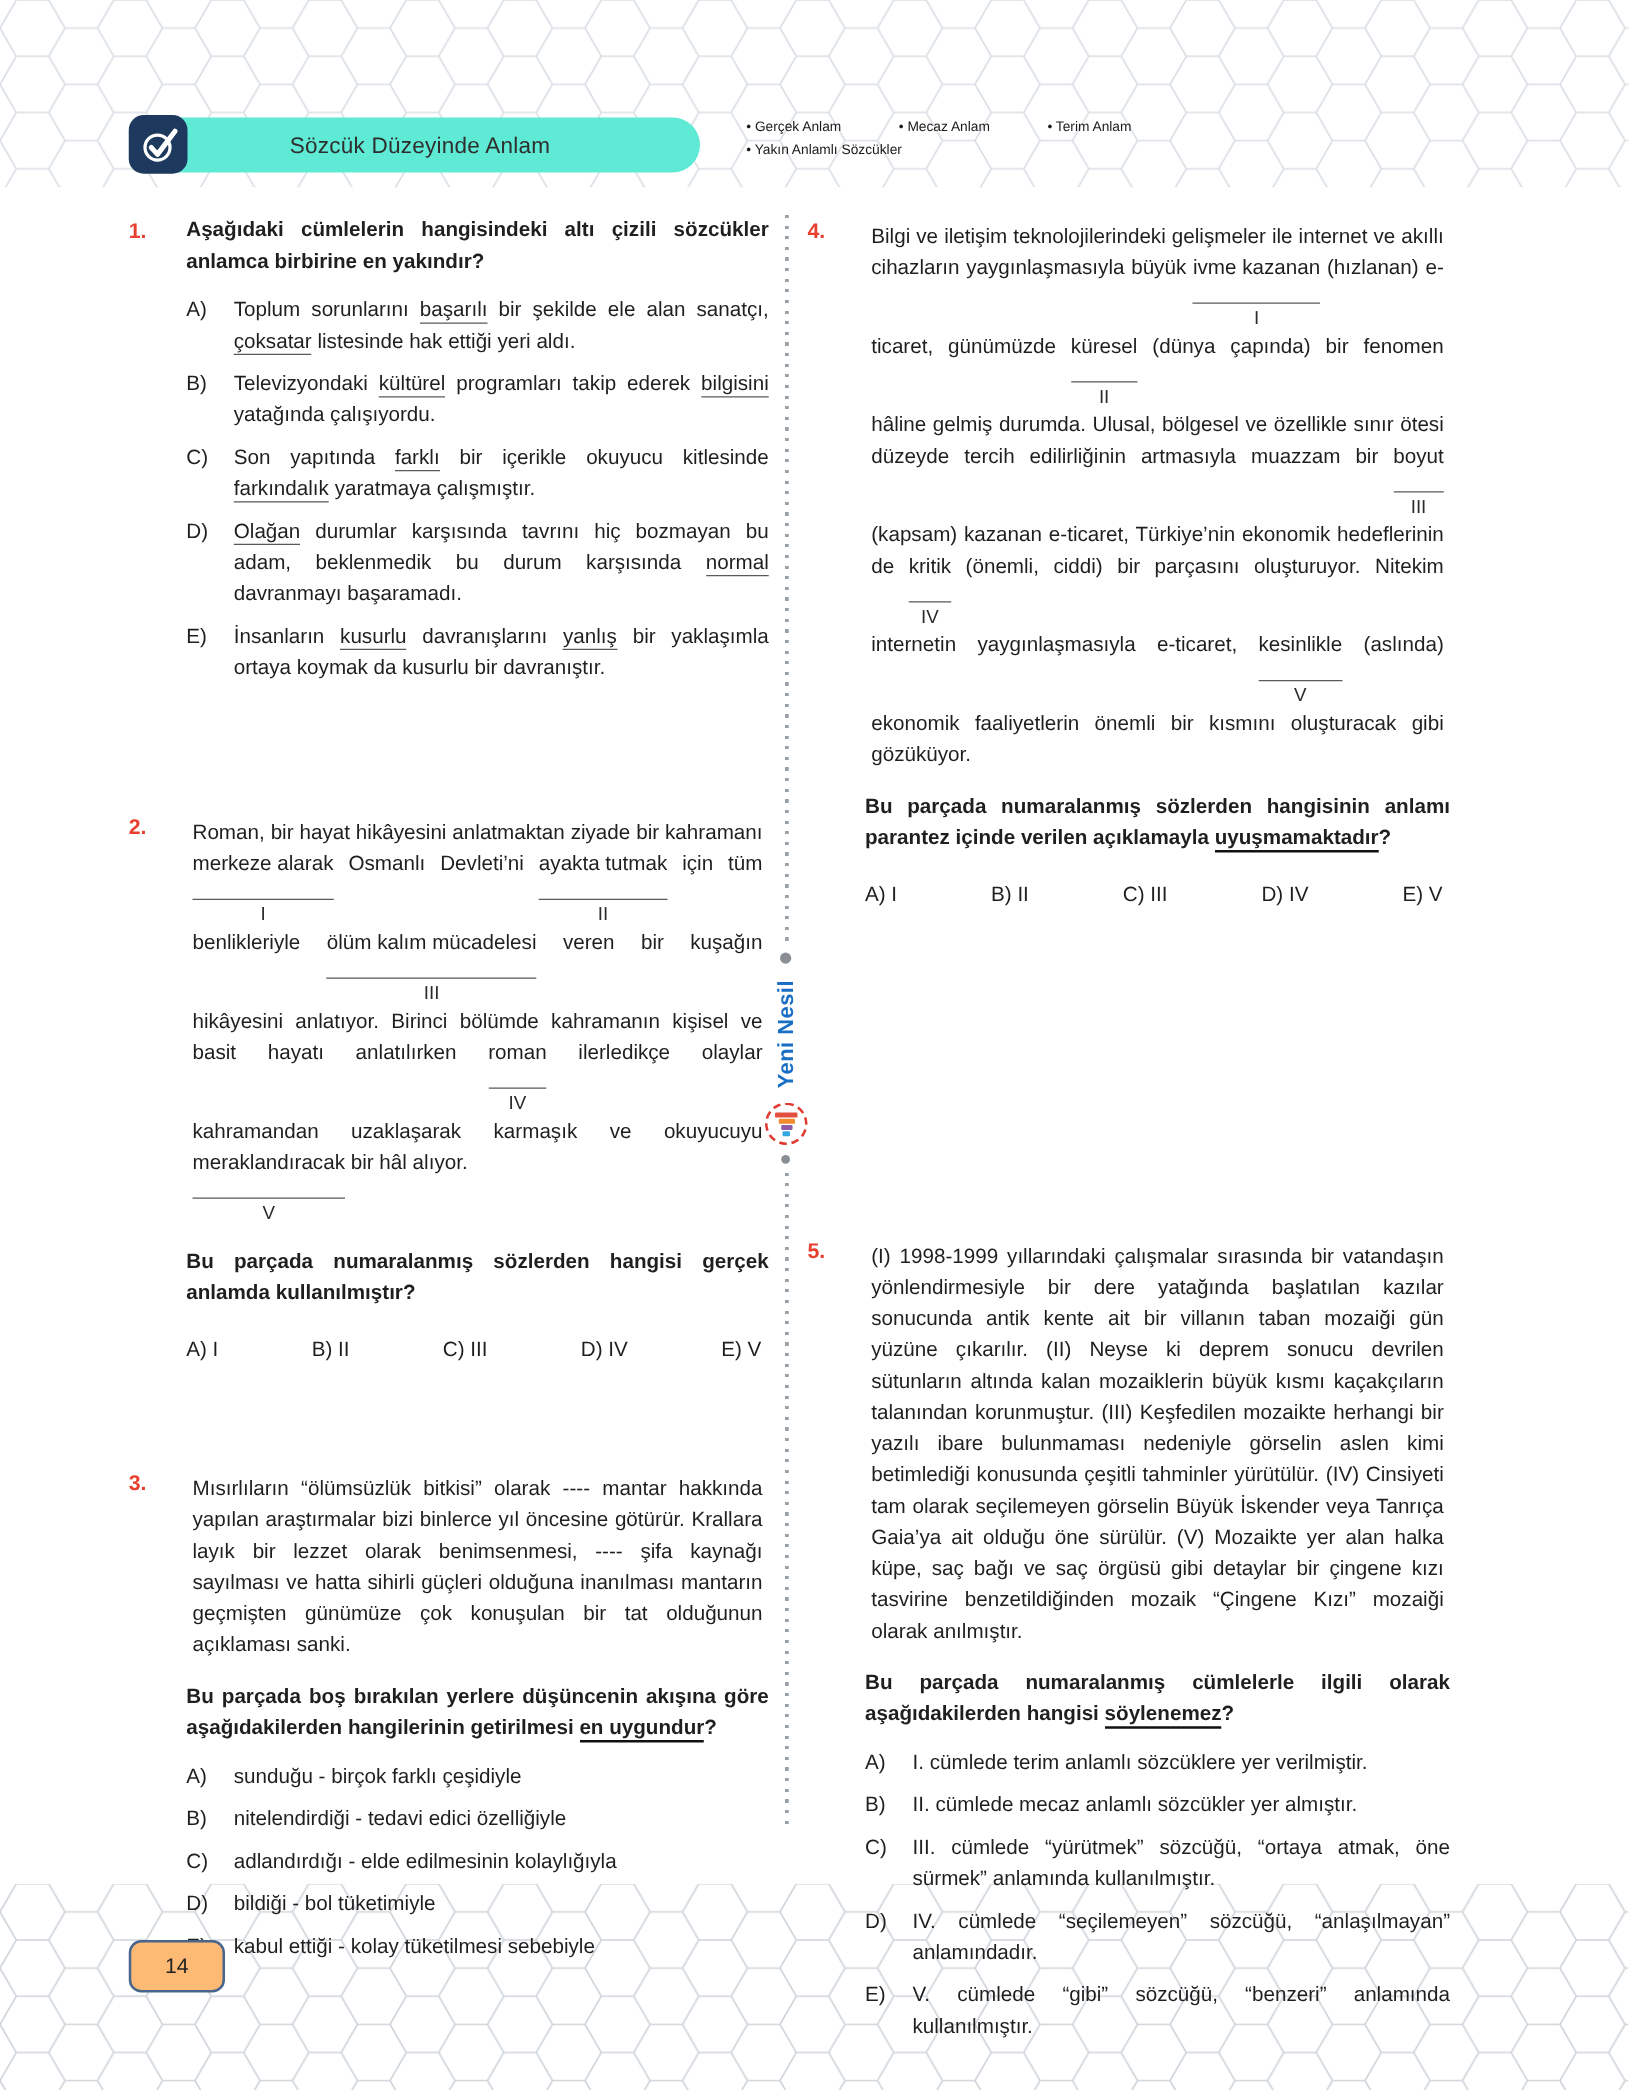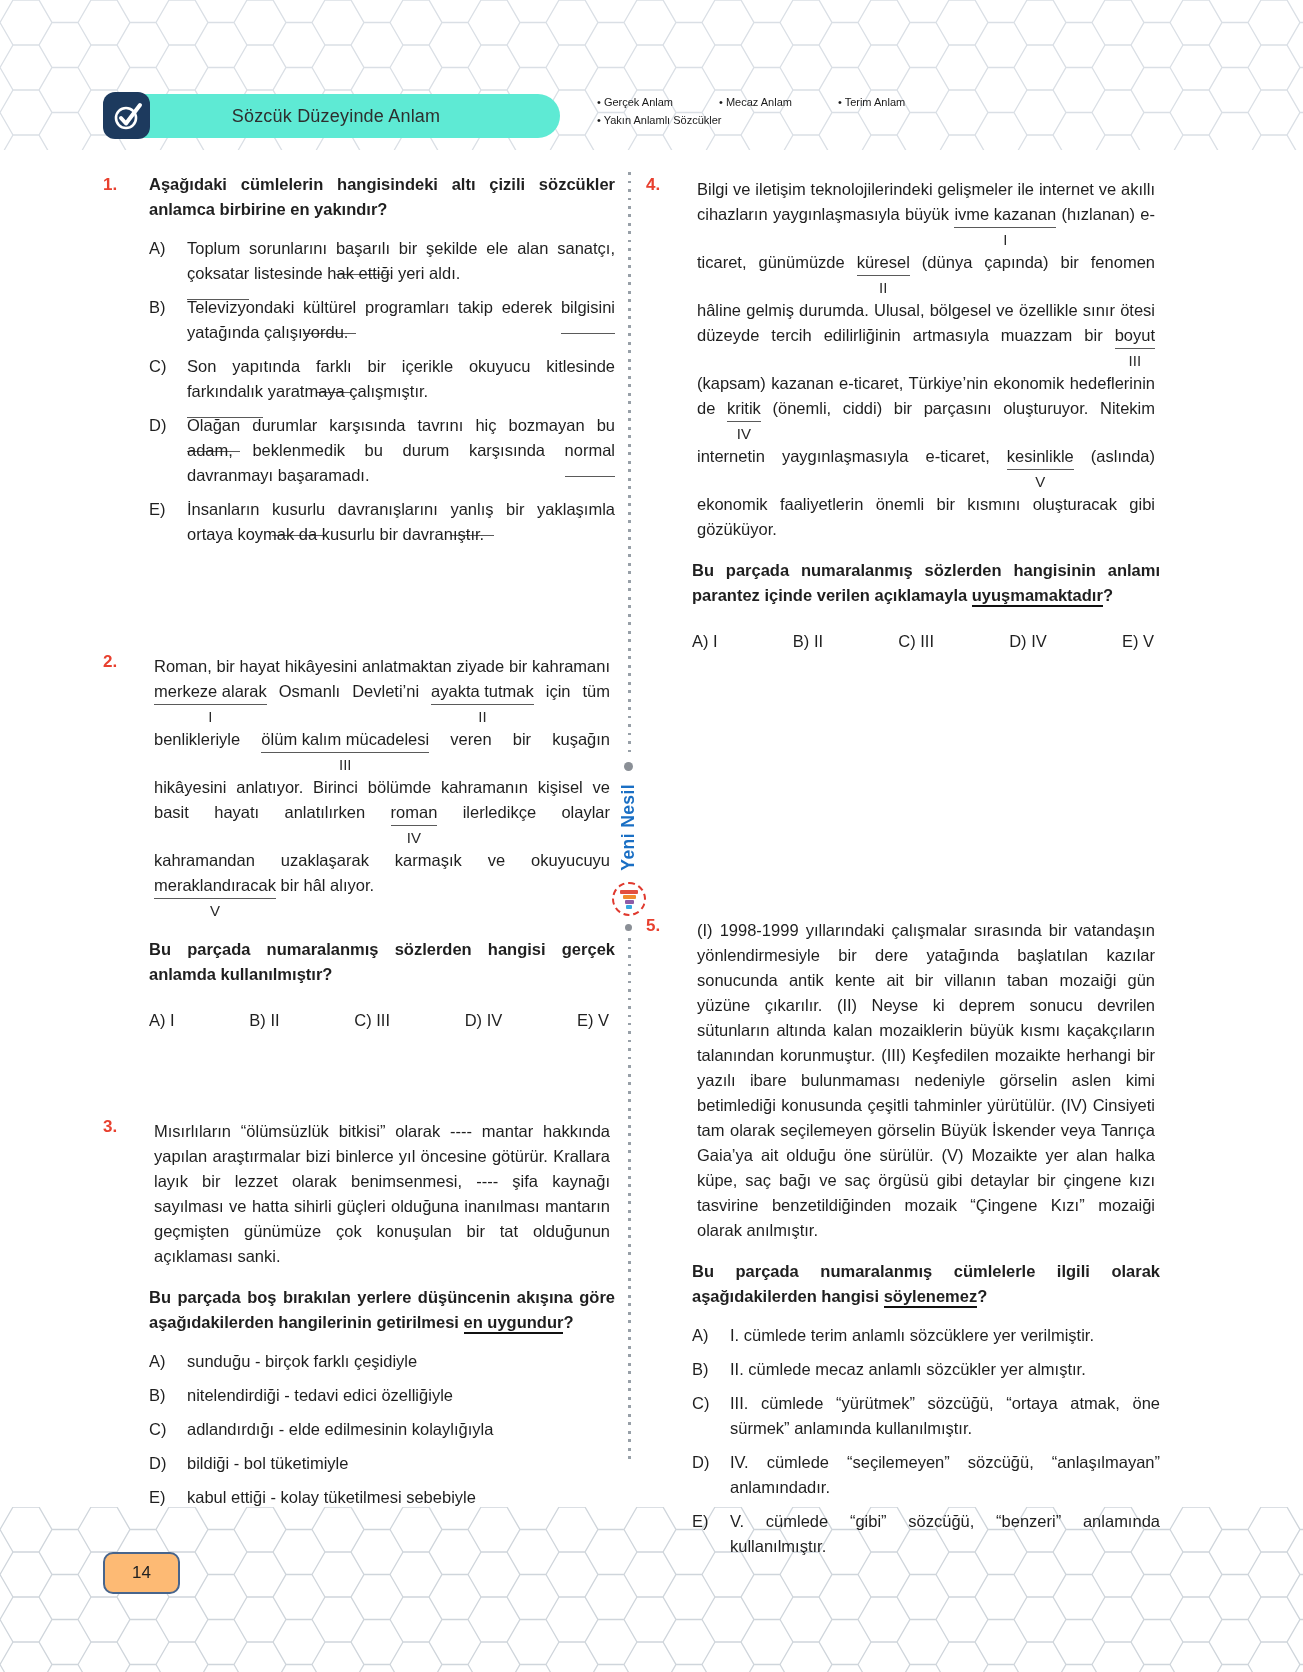--- a/index.html
+++ b/index.html
@@ -39,24 +39,24 @@
 
   .question { display: flex; }
   .qnum { width: 46px; flex: none; color: #e8402f; font-weight: 700; font-size: 17px; line-height: 25px; }
   .qbody { flex: 1; min-width: 0; }
 
   .para, .stem, .opt-text { font-size: 16.5px; line-height: 25px; text-align: justify; }
   .para { margin: 5px; }
   .stem { margin: 16px 0 0 0; font-weight: 700; }
   .stem .u { border-bottom: 2px solid #111; padding-bottom: 1px; }
 
-  .u { border-bottom: 1.5px solid #5a5a5a; padding-bottom: 17px; }
+  .u { border-bottom: 1.5px solid #5a5a5a; padding-bottom: 1px; }
 
   .numbered { display: inline-block; vertical-align: top; text-align: center; }
-  .numbered .ut { display: block; border-bottom: 1.5px solid #5a5a5a; padding-bottom: 0; line-height: 25px; }
+  .numbered .ut { display: block; border-bottom: 1.5px solid #5a5a5a; padding-bottom: 15px; line-height: 25px; }
   .numbered .nl { display: block; font-size: 15px; line-height: 20px; margin-top: 2px; color: #2a2a2a; font-weight: 400; }
 
   .opts { margin-top: 14px; }
   .option { display: flex; margin-top: 9px; }
   .opt-label { width: 38px; flex: none; font-size: 16.5px; line-height: 25px; }
   .opt-text { flex: 1; min-width: 0; }
 
   .ansrow { display: flex; justify-content: space-between; margin-top: 24px; padding-right: 6px; font-size: 16.5px; }
 
   .q-gap-left-2  { margin-top: 102px; }

